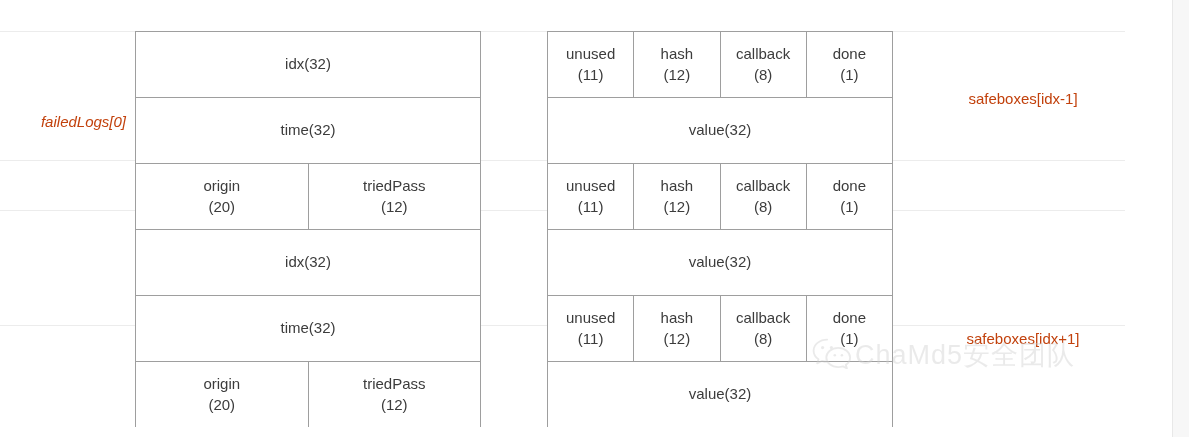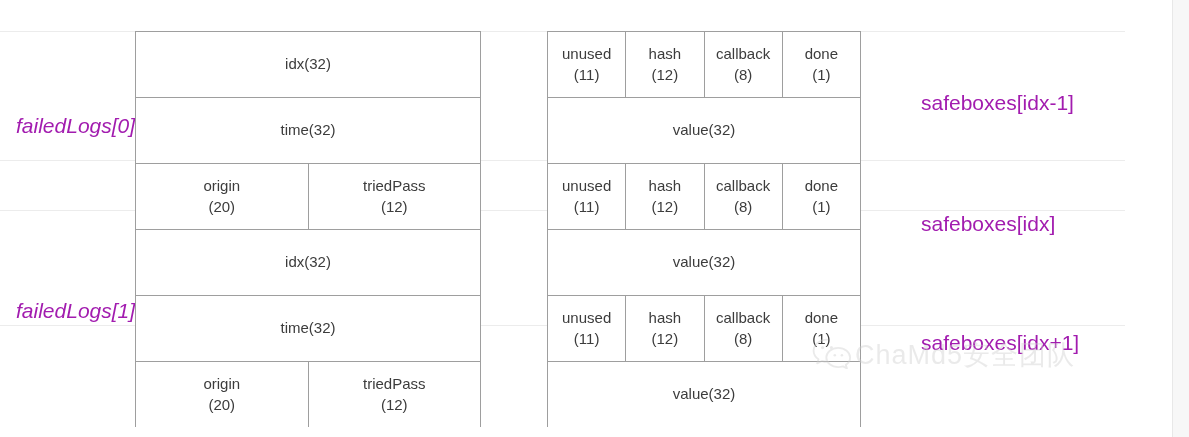--- a/index.html
+++ b/index.html
@@ -43,43 +43,44 @@
     background: #ececec;
   }
   #outer-rule-top    { top: 31px; }
   #outer-rule-mid    { top: 160px; }
   #outer-rule-mid2   { top: 210px; }
   #outer-rule-bottom { top: 325px; }
 
   
   .side-label {
     position: absolute;
-    color: #a21caf;
-    font-size: 21px;
+    text-align: center;
+    color: #c2410c;
+    font-size: 15px;
     line-height: 1.25;
     white-space: nowrap;
   }
   .left-label  { left: 16px;    width: 135px; font-style: italic; }
   .right-label { left: 921px; width: 204px; }
 
   #left-label-0  { top: 113px; }
   #left-label-1  { top: 298px; }
   #right-label-0 { top: 90px;  }
   #right-label-1 { top: 211px; }
   #right-label-2 { top: 330px; }
 
   
   .bitfield {
     position: absolute;
     top: 31px;
     border-collapse: collapse;
     table-layout: fixed;
   }
   #bitfield-left  { left: 135px; width: 346px; }
-  #bitfield-right { left: 547px; width: 314px; }
+  #bitfield-right { left: 547px; width: 346px; }
 
   .bitfield td {
     border: 1px solid #9e9e9e;
     height: 61px;
     padding: 2px 4px;
     text-align: center;
     vertical-align: middle;
     color: #3c3c3c;
     font-size: 15px;
     line-height: 1.35;
@@ -111,24 +112,22 @@
 <body>
 
 <div id="diagram">
 
   <div class="outer-rule" id="outer-rule-top"></div>
   <div class="outer-rule" id="outer-rule-mid"></div>
   <div class="outer-rule" id="outer-rule-mid2"></div>
   <div class="outer-rule" id="outer-rule-bottom"></div>
 
   <div class="side-label left-label" id="left-label-0">failedLogs[0]</div>
-  <div class="side-label left-label" id="left-label-1">failedLogs[1]</div>
 
   <div class="side-label right-label" id="right-label-0">safeboxes[idx-1]</div>
-  <div class="side-label right-label" id="right-label-1">safeboxes[idx]</div>
   <div class="side-label right-label" id="right-label-2">safeboxes[idx+1]</div>
 
   <table class="bitfield" id="bitfield-left">
     <tbody>
         <tr>
           <td colspan="2">
             <span class="cell-line">idx(32)</span>
           </td>
         </tr>
         <tr>

